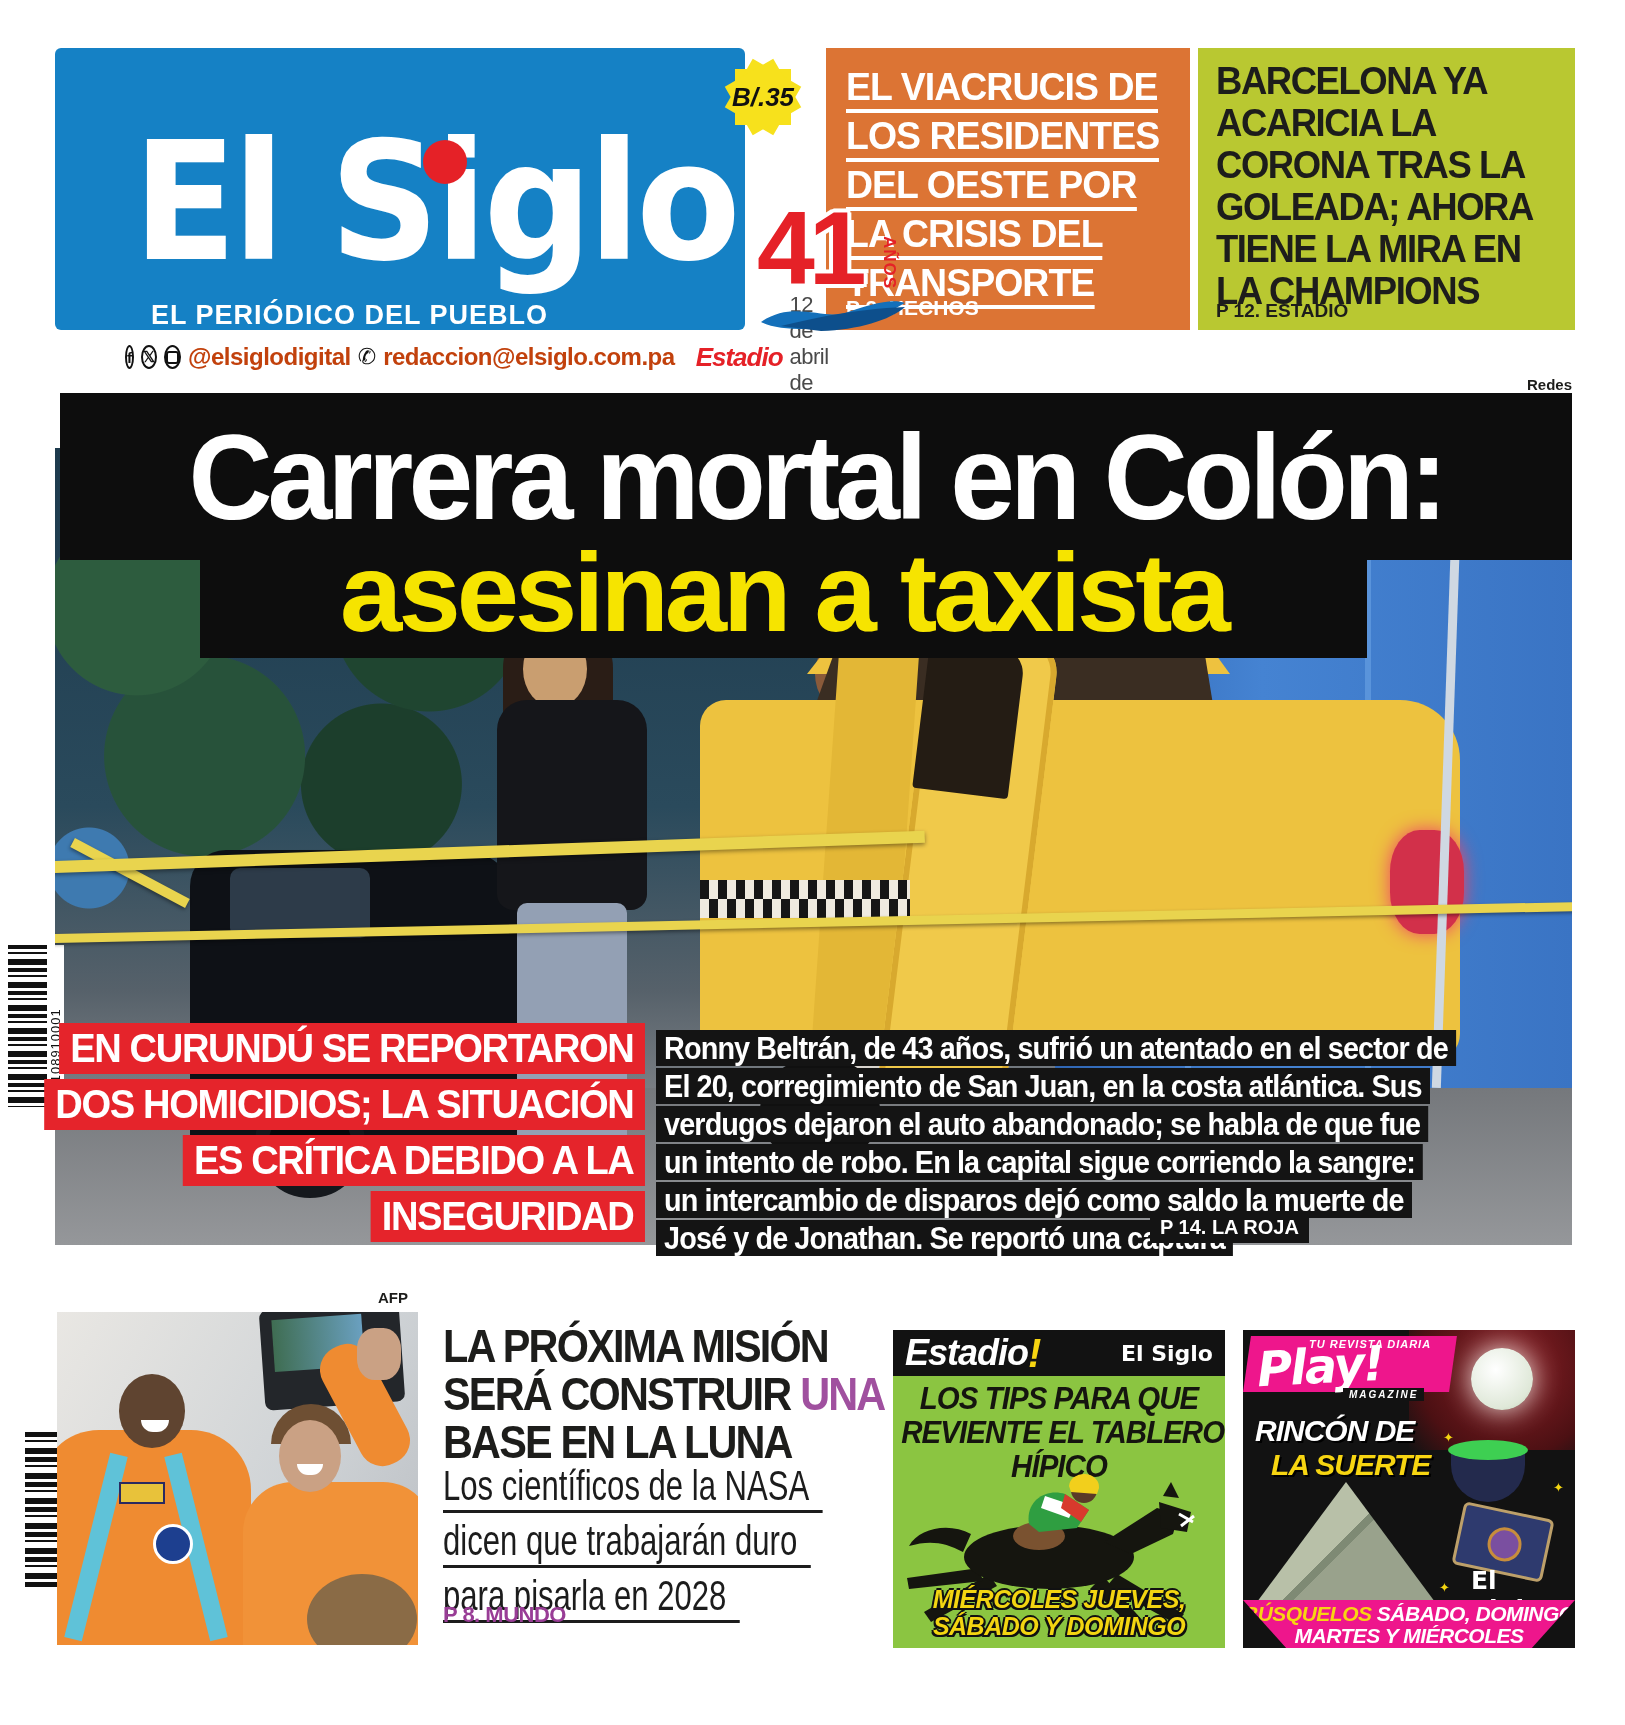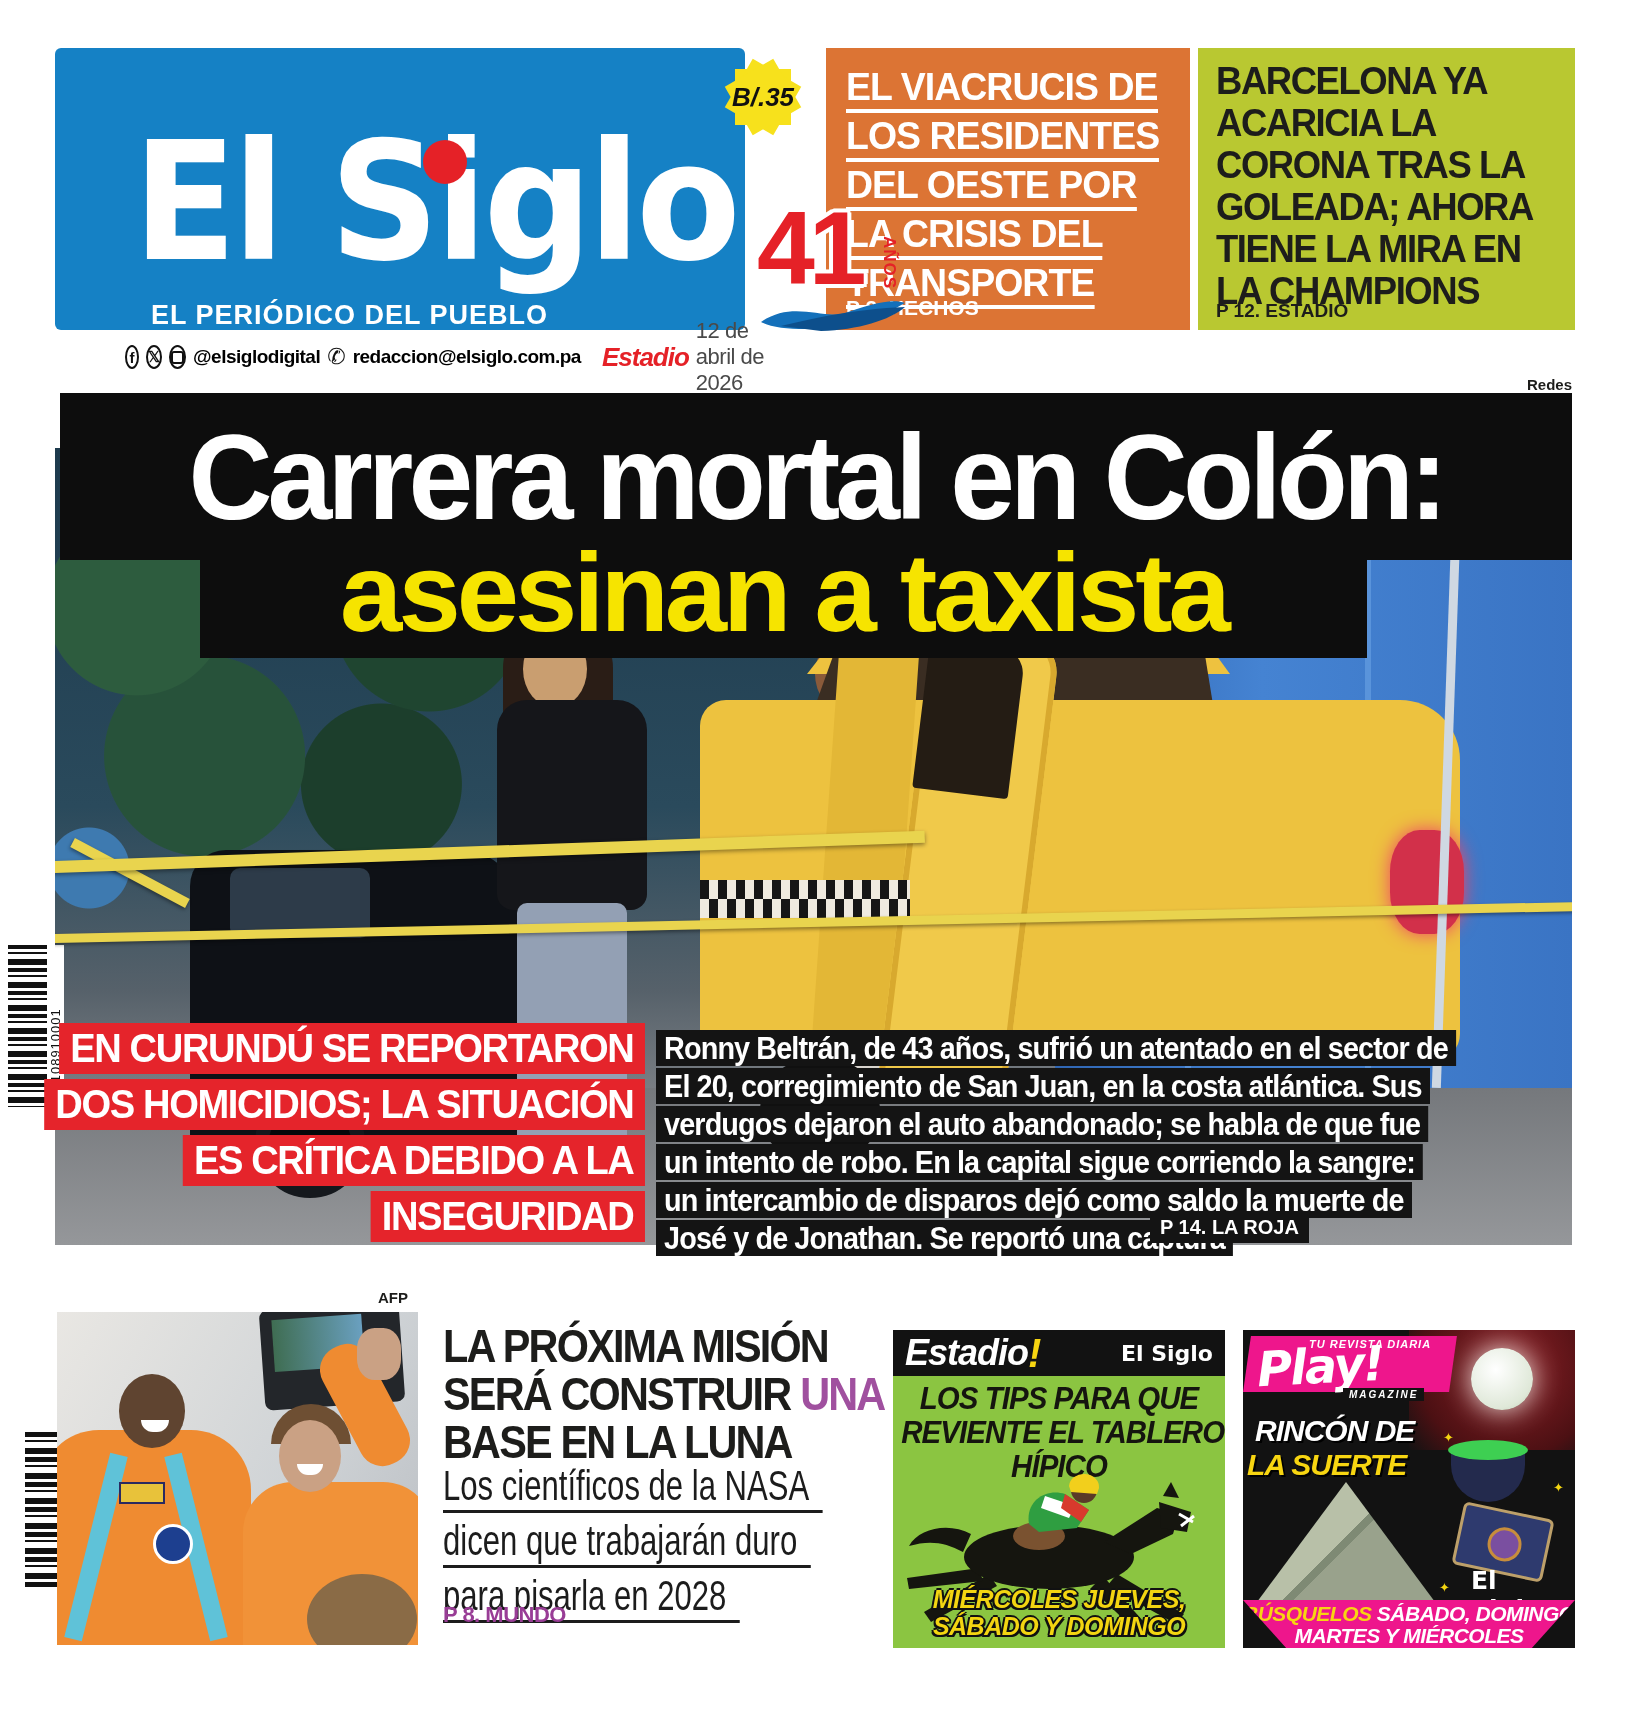--- a/index.html
+++ b/index.html
@@ -11,21 +11,21 @@
   .masthead{left:55px;top:48px;width:690px;height:282px;background:#1581c5;border-radius:6px;}
   .logo{left:78px;top:52px;width:630px;font-family:"DejaVu Sans",sans-serif;font-weight:800;
         font-size:152px;line-height:190px;color:#fff;letter-spacing:-4px;transform:scaleY(1.08);transform-origin:top left;}
   .logo-dot{left:368px;top:92px;width:44px;height:44px;background:#e52127;border-radius:50%;}
   .tagline{left:96px;top:252px;color:#fff;font-weight:bold;font-size:27px;letter-spacing:1px;}
   .date-strip{left:62px;top:294px;width:676px;height:30px;background:#fff;border-radius:2px;
               display:flex;align-items:center;gap:7px;padding:0 8px;box-sizing:border-box;}
   .soc{width:24px;height:24px;border:2.5px solid #111;border-radius:50%;display:flex;align-items:center;
        justify-content:center;font-weight:bold;font-size:15px;color:#111;box-sizing:border-box;}
   .ig-in{width:9px;height:9px;border:2.5px solid #111;border-radius:3px;}
-  .handle{font-weight:bold;font-size:19px;color:#000000;letter-spacing:-0.5px;}
+  .handle{font-weight:bold;font-size:24px;color:#c2410c;letter-spacing:-0.5px;}
   .phone{font-size:22px;color:#111;line-height:20px;}
   .day{color:#e52127;font-style:italic;font-weight:bold;font-size:26px;margin-left:14px;letter-spacing:-1px;}
   .datetxt{color:#4a4a4a;font-size:22px;letter-spacing:-0.5px;}
   .burst{left:722px;top:56px;width:82px;height:82px;z-index:5;}
   .burst i{position:absolute;left:13px;top:13px;width:56px;height:56px;background:#f7e11c;}
   .burst i:nth-child(2){transform:rotate(30deg);}
   .burst i:nth-child(3){transform:rotate(60deg);}
   .burst span{position:absolute;left:0;top:26px;width:82px;text-align:center;font-weight:bold;
               font-style:italic;font-size:26px;color:#111;z-index:2;}
   .anni{left:726px;top:198px;z-index:6;width:150px;margin-left:31px;}
@@ -175,21 +175,21 @@
         border-radius:50%;box-shadow:0 0 28px rgba(255,255,250,.9);}
   .play-band{left:4px;top:6px;width:206px;height:56px;background:#ee168c;transform:skewX(-8deg);}
   .play-top{left:66px;top:8px;color:#fff;font-style:italic;font-weight:bold;font-size:11px;letter-spacing:1px;z-index:3;}
   .play-brand{left:14px;top:8px;color:#fff;font-style:italic;font-weight:bold;font-size:48px;letter-spacing:-2px;z-index:3;
         font-family:"DejaVu Sans",sans-serif;transform:rotate(-3deg);}
   .play-bang{color:#fff;}
   .play-sub{left:100px;top:58px;background:#121212;color:#fff;font-style:italic;font-weight:bold;font-size:10px;
         letter-spacing:2px;padding:1px 6px;z-index:3;}
   .play-t1{left:12px;top:84px;color:#fff;font-style:italic;font-weight:bold;font-size:30px;letter-spacing:-1px;z-index:3;
         text-shadow:2px 2px 0 #000;}
-  .play-t2{left:4px;top:118px;color:#f7d511;font-style:italic;font-weight:bold;font-size:30px;letter-spacing:-1px;z-index:3;
+  .play-t2{left:28px;top:118px;color:#f7d511;font-style:italic;font-weight:bold;font-size:30px;letter-spacing:-1px;z-index:3;
         text-shadow:2px 2px 0 #000;text-align:center;}
   .pyramid{left:14px;top:152px;width:178px;height:120px;clip-path:polygon(50% 0,100% 100%,0 100%);
         background:linear-gradient(135deg,#b8c0a8 0 48%,#7e8a74 48% 52%,#99a28c 52%),
                    repeating-linear-gradient(0deg,rgba(40,60,40,.35) 0 6px,transparent 6px 14px);}
   .cauldron{left:208px;top:118px;width:74px;height:54px;background:#232a4d;border-radius:0 0 40px 40px;}
   .cauldron i{position:absolute;left:-3px;top:-8px;width:80px;height:20px;background:#3ecf52;border-radius:50%;display:block;}
   .book{left:214px;top:180px;width:92px;height:64px;background:#2e3a6e;border:3px solid #bda06a;border-radius:6px;
         transform:rotate(12deg);box-sizing:border-box;}
   .book i{position:absolute;left:28px;top:14px;width:28px;height:28px;background:#7a4fa0;border:3px solid #c78d3c;border-radius:50%;display:block;}
   .star{color:#f3d511;font-size:13px;z-index:3;}

